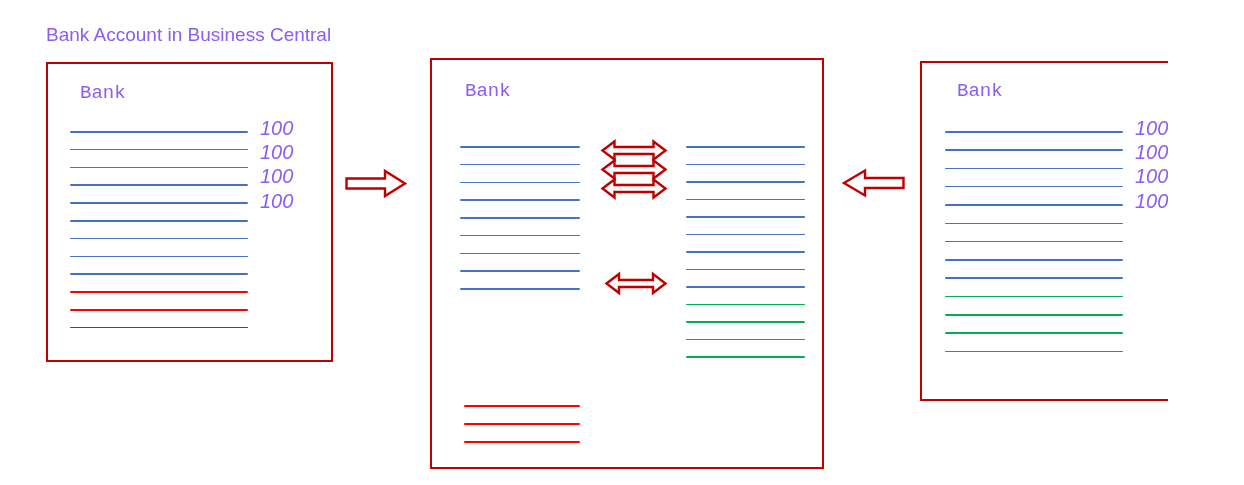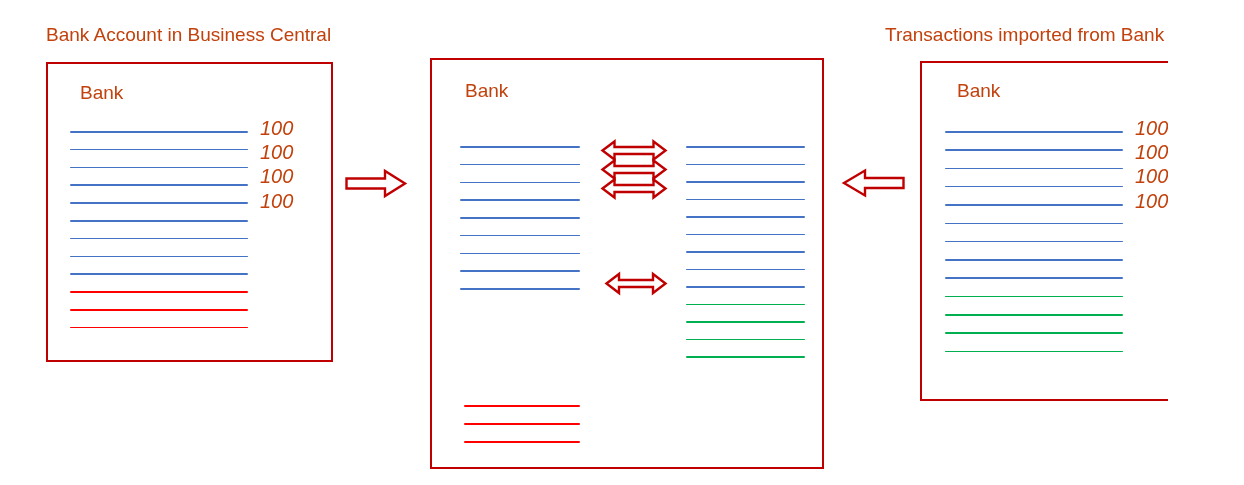--- a/index.html
+++ b/index.html
@@ -1,36 +1,35 @@
 <!DOCTYPE html>
 <html style="--border: #C00000; --arrow: #C00000;"><head>
 <meta charset="utf-8">
 <style>
   html,body{margin:0;padding:0;background:#fff;}
   .canvas{
     position:relative;width:1168px;height:485px;background:#ffffff;
-    font-family:"Liberation Sans",sans-serif;color:#c2410c;overflow:hidden;
+    font-family:"Liberation Sans",sans-serif;color:#8b5cf6;overflow:hidden;
   }
   .col-title{position:absolute;font-size:19px;line-height:22px;white-space:nowrap;}
-  .box{position:absolute;border:2px solid var(--border,#C00000);box-sizing:border-box;background:#fff;}
+  .box{position:absolute;border:2px solid var(--border,#C00000);box-sizing:border-box;background:#fff;font-family:Liberation Mono, monospace;}
   .box-label{position:absolute;font-size:19px;line-height:22px;}
   .line-layer{position:absolute;left:0;top:0;width:100%;height:100%;pointer-events:none;}
   .entry-line{position:absolute;height:1.6px;border-radius:1px;}
   .amounts{position:absolute;width:55px;text-align:left;font-size:20px;font-style:italic;}
   .amount-row{height:24.2px;line-height:24.2px;}
   svg.arrow{position:absolute;overflow:visible;}
   .arrow-shape{fill:#ffffff;stroke:var(--arrow,#C00000);stroke-width:2.4;stroke-linejoin:miter;}
 </style>
 </head>
 <body>
 
 <div class="canvas">
 
   <div class="col-title" style="left:46px;top:24px;">Bank Account in Business Central</div>
-  <div class="col-title" style="left:885px;top:24px;">Transactions imported from Bank</div>
 
   <div class="box" style="left:46px;top:62px;width:287px;height:300px;">
     <div class="box-label" style="left:32px;top:18px;">Bank</div>
   </div>
 
   <div class="box" style="left:430px;top:58px;width:394px;height:411px;">
     <div class="box-label" style="left:33px;top:20px;">Bank</div>
   </div>
 
   <div class="box" style="left:920px;top:61px;width:289px;height:340px;">

